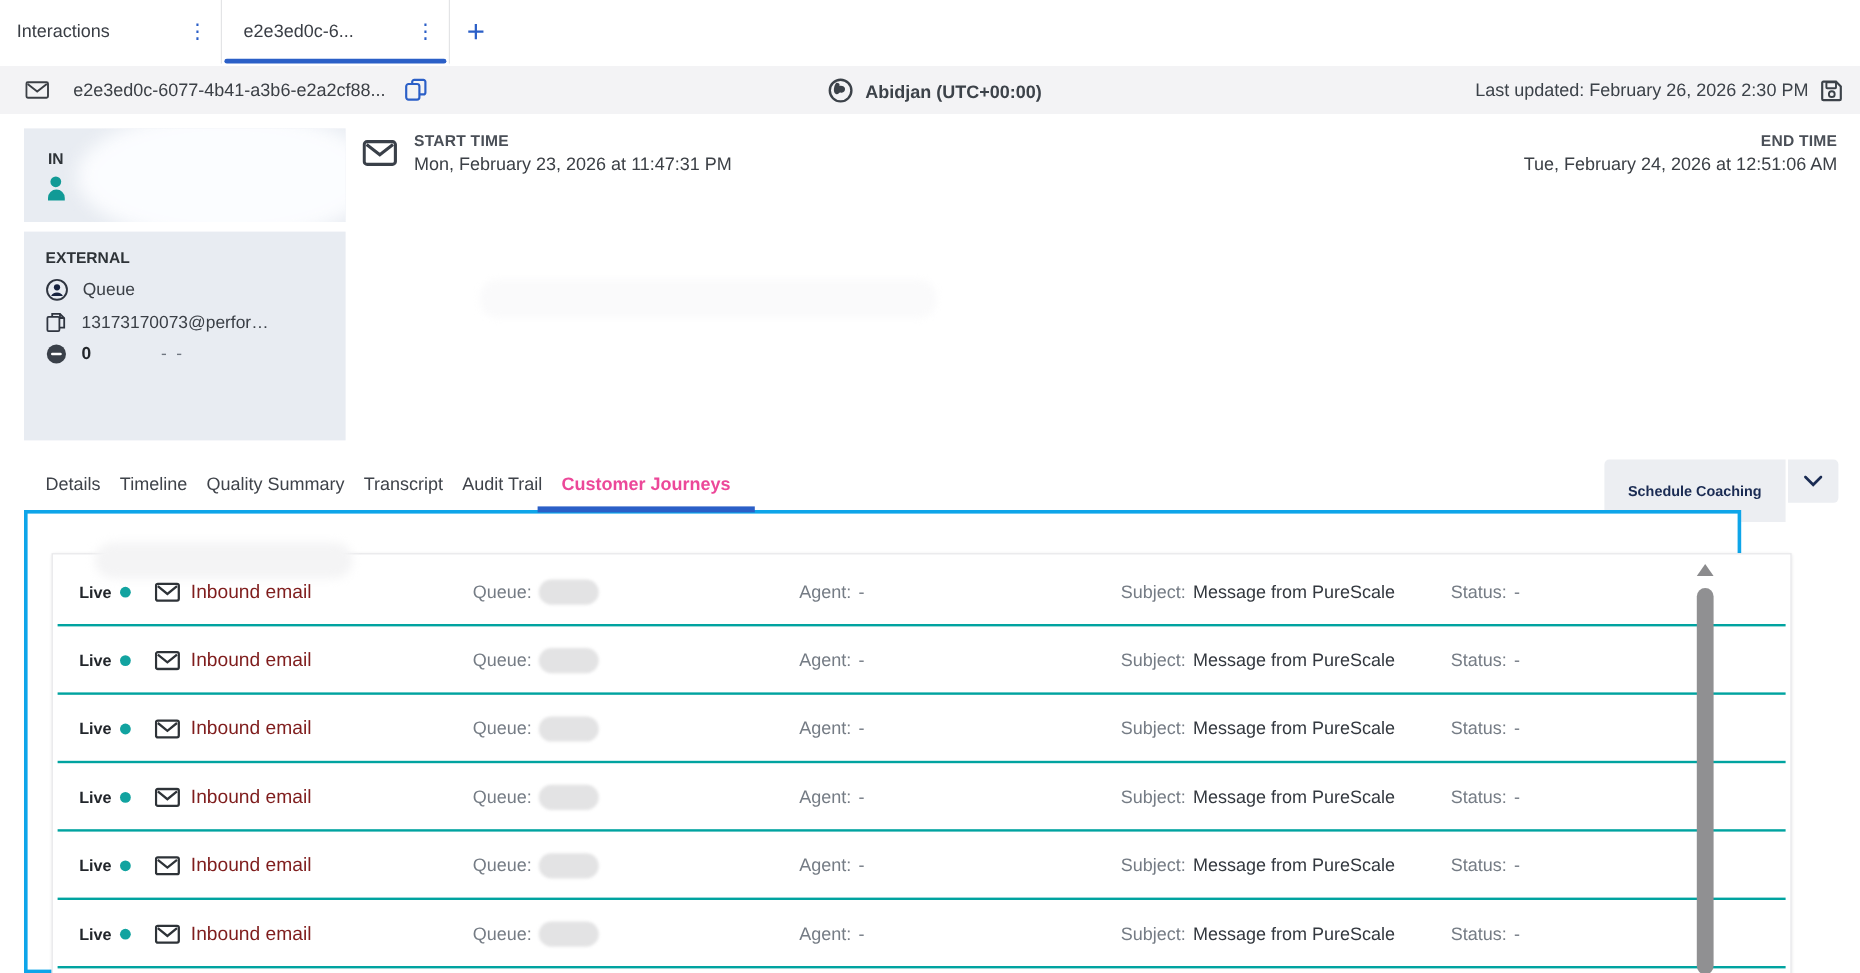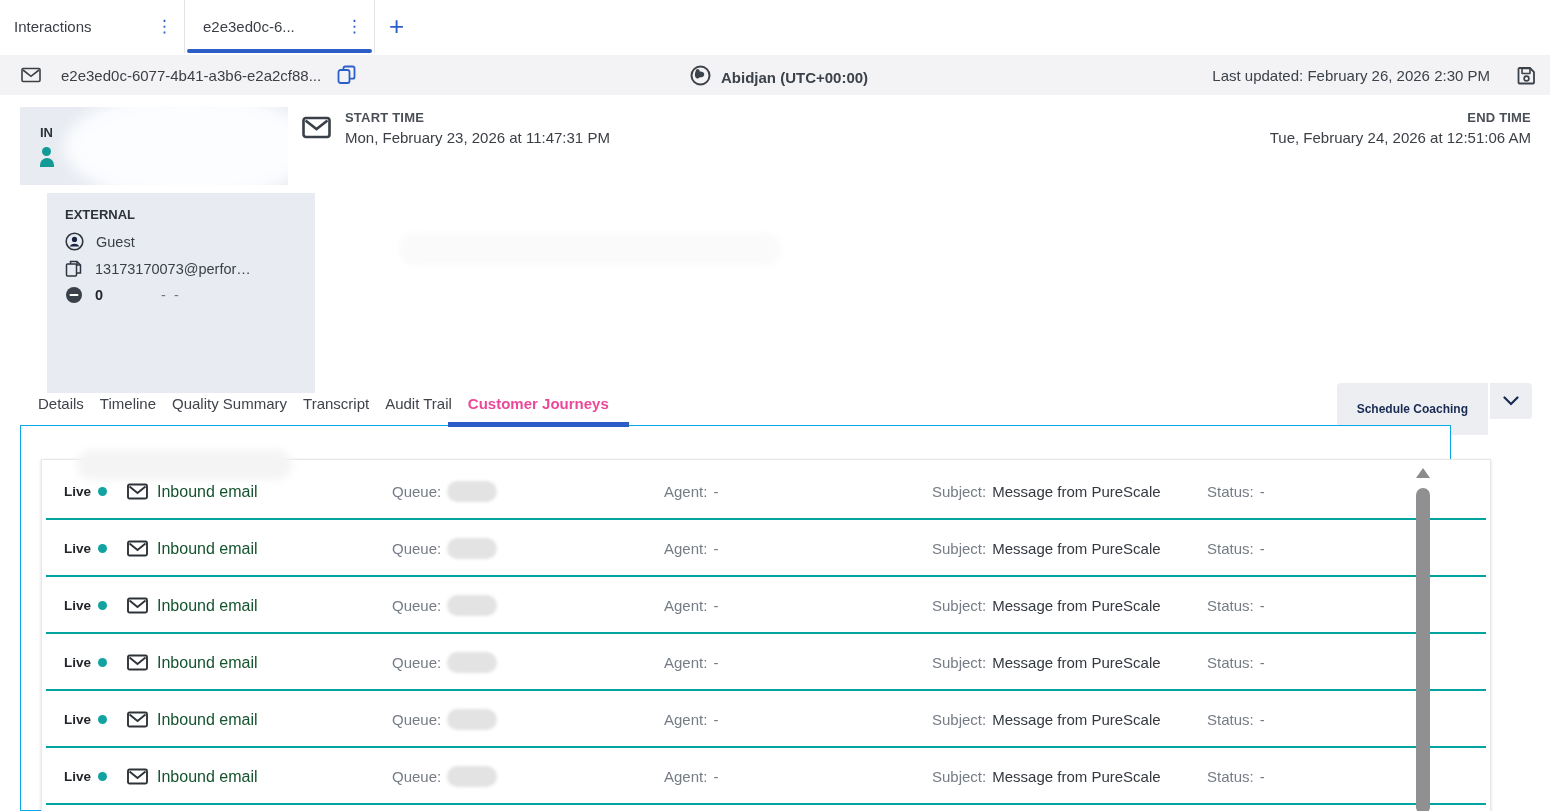--- a/index.html
+++ b/index.html
@@ -17,27 +17,27 @@
   .kebab { color:#2b5fc7; font-size:17px; line-height:1; letter-spacing:0; width:16px; text-align:center; cursor:pointer; }
   .addtab { color:#2b5fc7; font-size:26px; font-weight:400; display:flex; align-items:center; padding:0 14px; cursor:pointer; }
 
   
   .headerbar { position:absolute; top:55px; left:0; width:100%; height:40px; background:#f3f3f5; display:flex; align-items:center; }
   .hb-left { display:flex; align-items:center; gap:16px; padding-left:21px; }
   .hb-id { font-size:15px; color:#3c4046; margin-left:4px; }
   .icon-btn { border:none; background:none; cursor:pointer; display:flex; align-items:center; }
   .hb-center { position:absolute; left:690px; display:flex; align-items:flex-end; gap:10px; }
   .hb-tz { font-size:15px; font-weight:700; color:#3c4249; }
-  .hb-right { position:absolute; right:14px; display:flex; align-items:center; gap:27px; }
+  .hb-right { position:absolute; right:14px; display:flex; align-items:center; gap:10px; }
   .hb-updated { font-size:15px; color:#3c4249; }
 
   
   .pcard { position:absolute; left:20px; width:268px; background:#e8ecf2; }
   .pcard-internal { top:107px; height:78px; overflow:hidden; }
-  .pcard-external { top:193px; height:200px; padding:14px 18px;margin-left:27px; }
+  .pcard-external { top:193px; height:174px; padding:14px 18px; }
   .p-int-label { position:absolute; top:18px; left:20px; font-size:13px; font-weight:700; color:#2e3338; }
   .teal-frag { position:absolute; top:40px; left:20px; width:16px; height:22px; }
   .teal-frag::before { content:""; position:absolute; top:0; left:2px; width:9px; height:9px; border-radius:50%; background:#119a96; }
   .teal-frag::after { content:""; position:absolute; top:11px; left:0; width:14px; height:9px; border-radius:7px 7px 0 0; background:#119a96; }
   .blur-oval { position:absolute; top:-14px; left:44px; width:250px; height:108px; background:rgba(252,253,255,.96); border-radius:50%; filter:blur(7px); }
   .ext-heading { font-size:13px; font-weight:700; color:#2e3338; margin-bottom:10px; }
   .ext-row { display:flex; align-items:center; gap:12px; margin-bottom:8px; font-size:14.5px; color:#3a3f46; }
   .ext-zero { font-weight:700; color:#22262b; }
   .ext-dashes { color:#6f7680; margin-left:46px; letter-spacing:2px; }
 
@@ -56,30 +56,30 @@
   .dtab.active::after { content:""; position:absolute; left:-20px; right:-20px; bottom:-2px; height:5px; background:#2b5fc7; z-index:3; }
 
   
   .coach { position:absolute; top:383px; right:18px; display:flex; gap:2px; }
   .coach-main { background:#eceef2; border:none; border-radius:4px 0 0 4px; height:52px; padding:0 20px;
     font-family:inherit; font-size:12px; font-weight:700; color:#1a2b53; cursor:pointer; }
   .coach-caret { background:#eceef2; border:none; border-radius:0 4px 4px 0; height:36px; width:42px;
     display:flex; align-items:center; justify-content:center; cursor:pointer; }
 
   
-  .panel { position:absolute; top:425px; left:20px; width:1431px; height:386px; border:1px solid #0ea5e9; background:#fff; }
+  .panel { position:absolute; top:425px; left:20px; width:1431px; height:386px; border:3px solid #0ea5e9; background:#fff; }
   .card { position:absolute; top:33px; left:20px; width:1450px; height:360px; background:#fff;
     border:1px solid #e6e7e9; box-shadow:0 1px 3px rgba(0,0,0,.14); padding-top:3px; }
   .card-blob { position:absolute; top:-10px; left:35px; width:215px; height:30px; background:#f4f4f5; border-radius:15px; filter:blur(4px); }
   .j-row { position:relative; height:57px; display:grid; align-items:center; cursor:pointer;
     grid-template-columns:63px 265px 272px 268px 275px 1fr; padding:0 4px 0 22px; }
   .j-row::after { content:""; position:absolute; left:4px; right:4px; bottom:0; height:2px; background:#00a3a0; }
   .j-live { display:flex; align-items:center; gap:7px; font-size:13.5px; font-weight:700; color:#22262b; }
   .j-dot { width:9px; height:9px; border-radius:50%; background:#12a3a0; }
-  .j-type { display:flex; align-items:center; gap:9px; font-size:16px; color:#14532d; }
+  .j-type { display:flex; align-items:center; gap:9px; font-size:16px; color:#7f1d1d; }
   .j-gray { font-size:15px; color:#757c85; display:flex; align-items:center; gap:6px; white-space:nowrap; }
   .j-subject b { font-weight:400; color:#33383f; }
   .q-blob { width:50px; height:21px; border-radius:11px; background:#e3e3e4; filter:blur(1.5px); }
 
   
   .sbar { position:absolute; top:38px; right:20px; width:14px; bottom:0; }
   .sbar-up { width:0; height:0; margin:4px auto 6px; border-left:7px solid transparent; border-right:7px solid transparent; border-bottom:10px solid #8b8b8d; cursor:pointer; }
   .sbar-thumb { position:absolute; top:24px; bottom:-4px; left:0; width:14px; background:#909092; border-radius:7px; cursor:pointer; }
 
   svg { display:block; }
@@ -147,21 +147,21 @@
   <div class="pcard pcard-external">
     <div class="ext-heading">EXTERNAL</div>
     <div class="ext-row">
       <span>
         <svg width="19" height="19" viewBox="0 0 19 19">
             <circle cx="9.5" cy="9.5" r="8.3" fill="none" stroke="#2f3540" stroke-width="1.6"></circle>
             <circle cx="9.5" cy="7.4" r="2.6" fill="#17233f"></circle>
             <path d="M4.6 14.6 a5.2 4.4 0 0 1 9.8 0 Z" fill="#17233f"></path>
           </svg>
       </span>
-      <span>Guest</span>
+      <span>Queue</span>
     </div>
     <div class="ext-row">
       <span>
         <svg width="18" height="19" viewBox="0 0 18 19">
             <rect x="1.5" y="5" width="10" height="12" rx="1" fill="none" stroke="#2f3540" stroke-width="1.5"></rect>
             <path d="M5.5 5 V2.5 H12 L15.5 6 V14 H11.5" fill="none" stroke="#2f3540" stroke-width="1.5"></path>
             <path d="M12 2.5 V6 H15.5" fill="none" stroke="#2f3540" stroke-width="1.5"></path>
           </svg>
       </span>
       <span>13173170073@perfor…</span>

